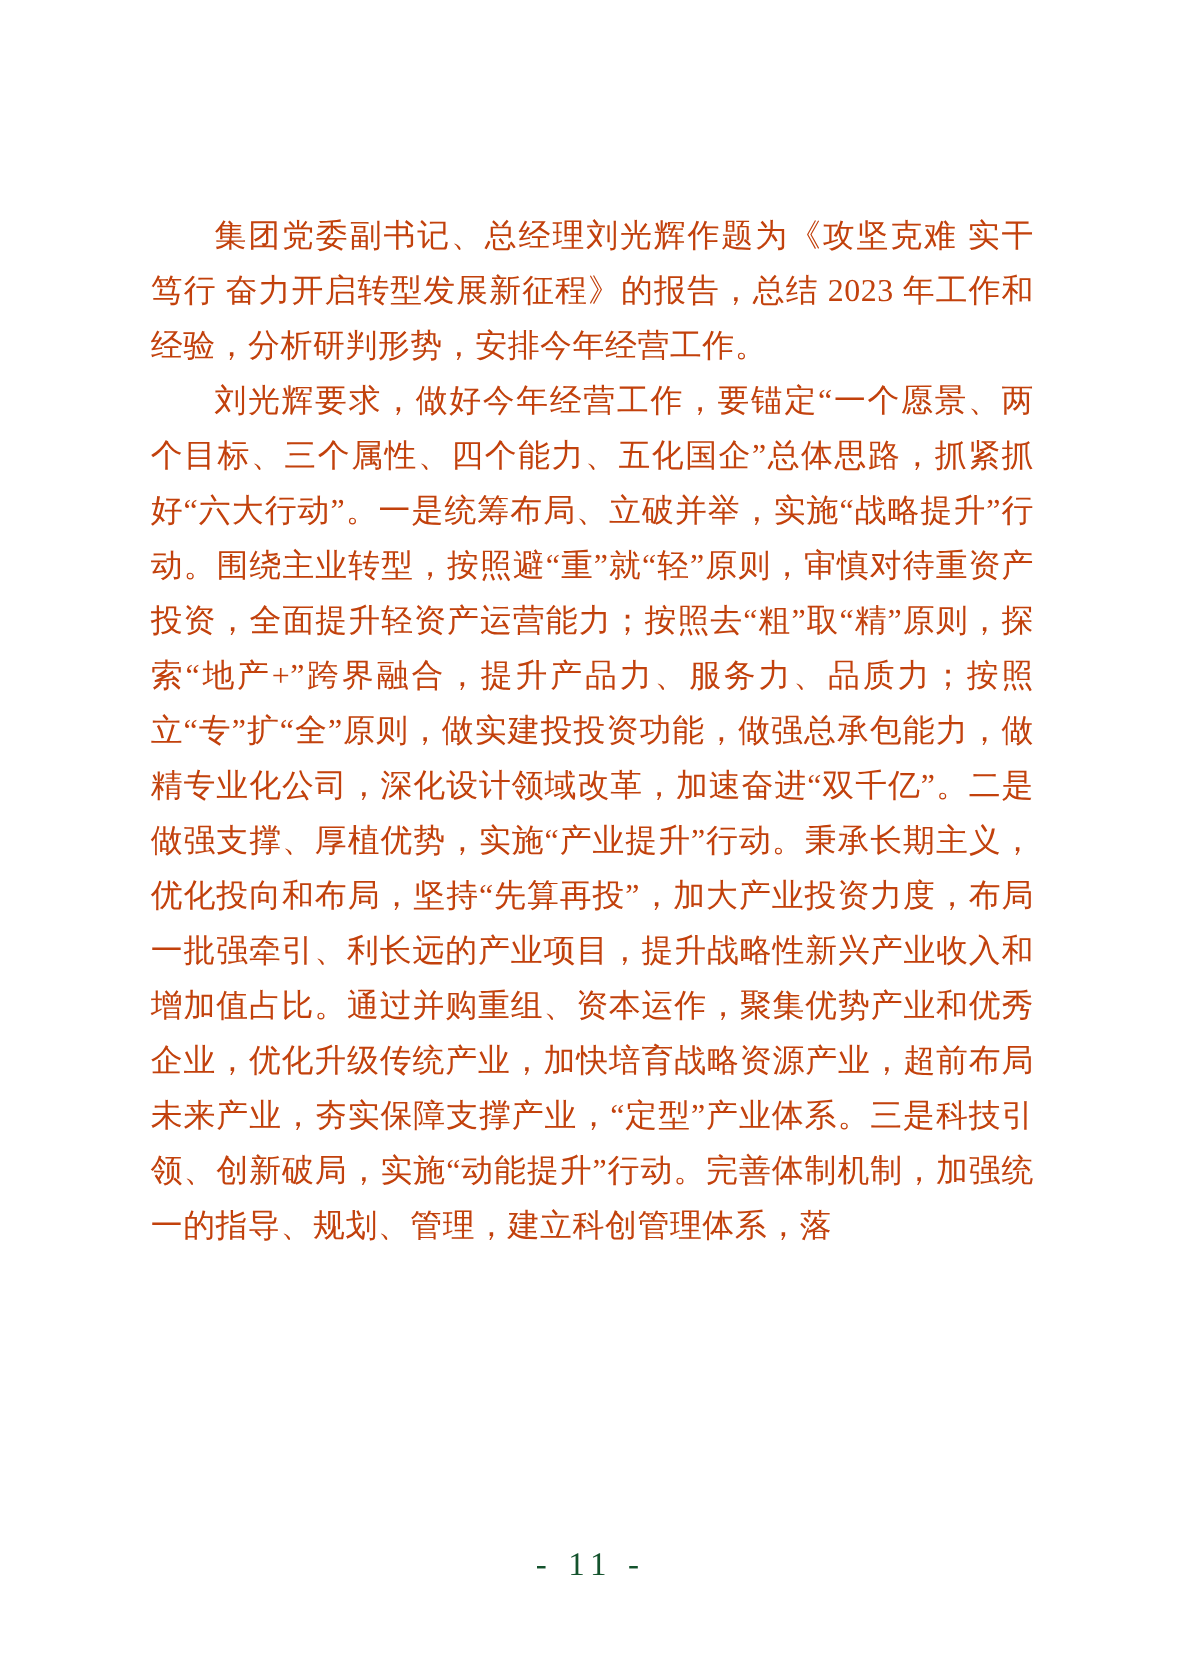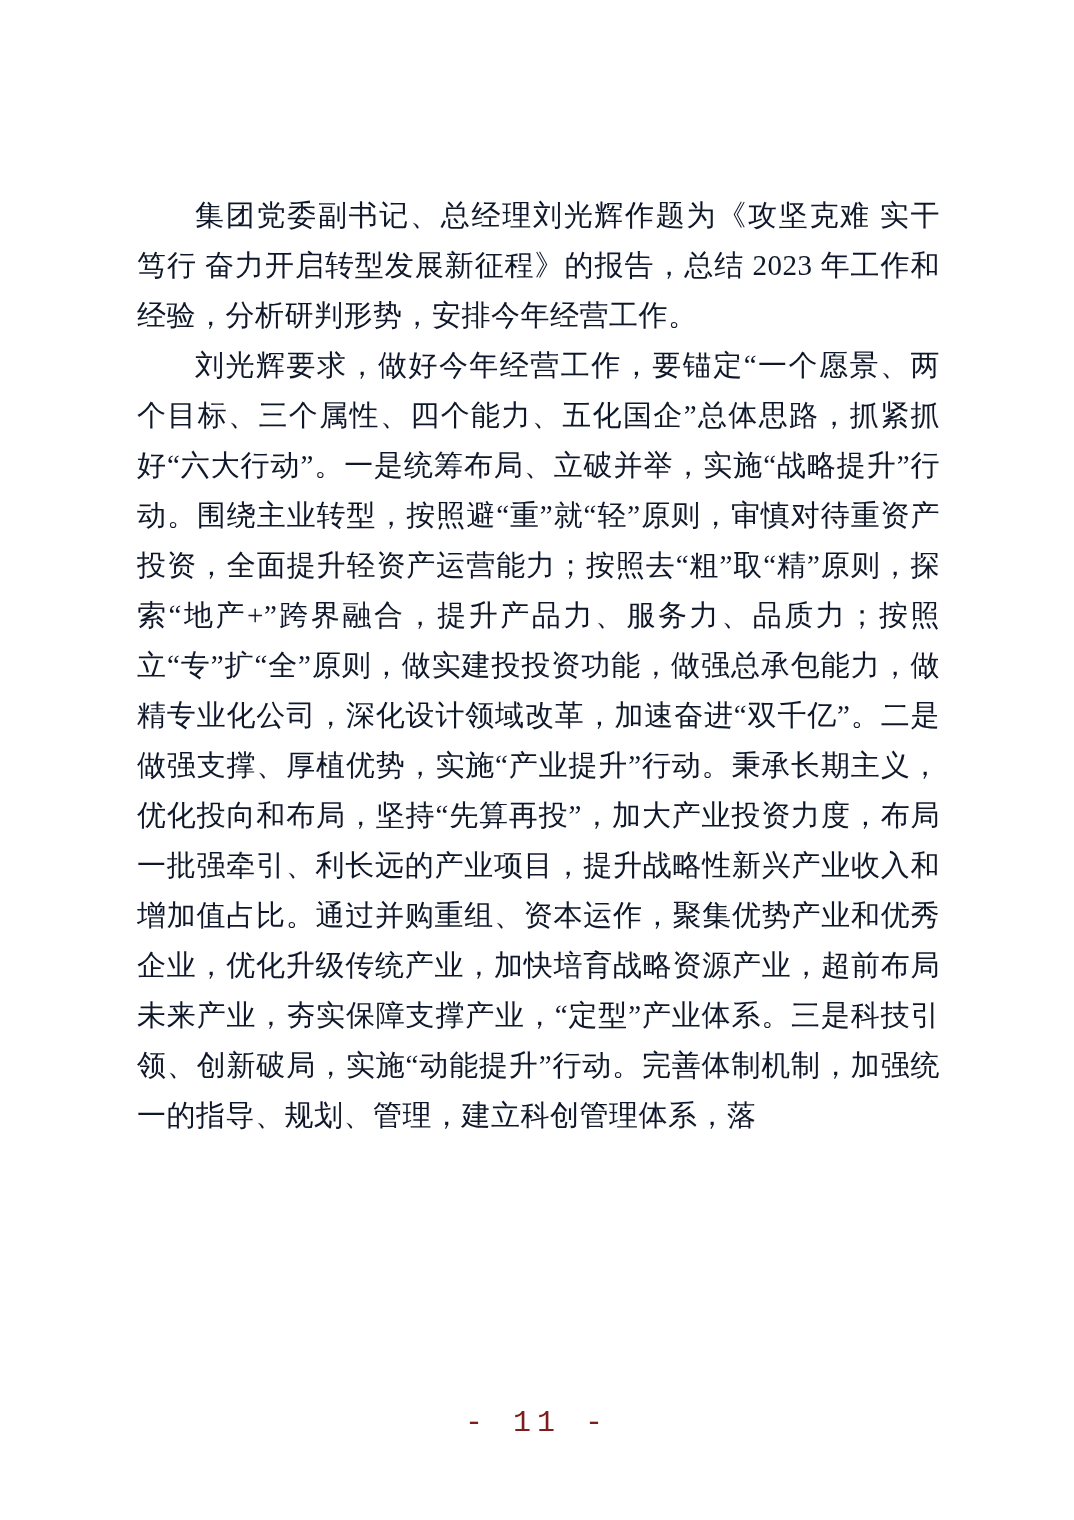--- a/index.html
+++ b/index.html
@@ -26,40 +26,40 @@
     position: absolute;
     left: 137px;
     top: 190px;
     width: 803px;
   }
   .para {
     margin: 0;
     padding: 0;
     font-size: 29px;
     line-height: 50px;
-    color: #0f172a;
+    color: #c2410c;
     text-align: justify;
     text-justify: inter-ideograph;
     text-indent: 58px;
     letter-spacing: 0.5px;
     word-break: break-all;
   }
   .footer {
     position: absolute;
     left: 0;
     top: 1405px;
     width: 1074px;
     text-align: center;
   }
   .page-number {
     font-size: 30px;
     line-height: 36px;
-    color: #7f1d1d;
+    color: #14532d;
     letter-spacing: 6px;
-    font-family: Liberation Mono, monospace;
+    font-family: Liberation Serif, serif;
   }
 </style>
 </head>
 <body>
 
 <div class="page">
   <div class="content">
     <p class="para">集团党委副书记、总经理刘光辉作题为《攻坚克难 实干笃行 奋力开启转型发展新征程》的报告，总结 2023 年工作和经验，分析研判形势，安排今年经营工作。</p>
     <p class="para">刘光辉要求，做好今年经营工作，要锚定“一个愿景、两个目标、三个属性、四个能力、五化国企”总体思路，抓紧抓好“六大行动”。一是统筹布局、立破并举，实施“战略提升”行动。围绕主业转型，按照避“重”就“轻”原则，审慎对待重资产投资，全面提升轻资产运营能力；按照去“粗”取“精”原则，探索“地产+”跨界融合，提升产品力、服务力、品质力；按照立“专”扩“全”原则，做实建投投资功能，做强总承包能力，做精专业化公司，深化设计领域改革，加速奋进“双千亿”。二是做强支撑、厚植优势，实施“产业提升”行动。秉承长期主义，优化投向和布局，坚持“先算再投”，加大产业投资力度，布局一批强牵引、利长远的产业项目，提升战略性新兴产业收入和增加值占比。通过并购重组、资本运作，聚集优势产业和优秀企业，优化升级传统产业，加快培育战略资源产业，超前布局未来产业，夯实保障支撑产业，“定型”产业体系。三是科技引领、创新破局，实施“动能提升”行动。完善体制机制，加强统一的指导、规划、管理，建立科创管理体系，落</p>
   </div>

